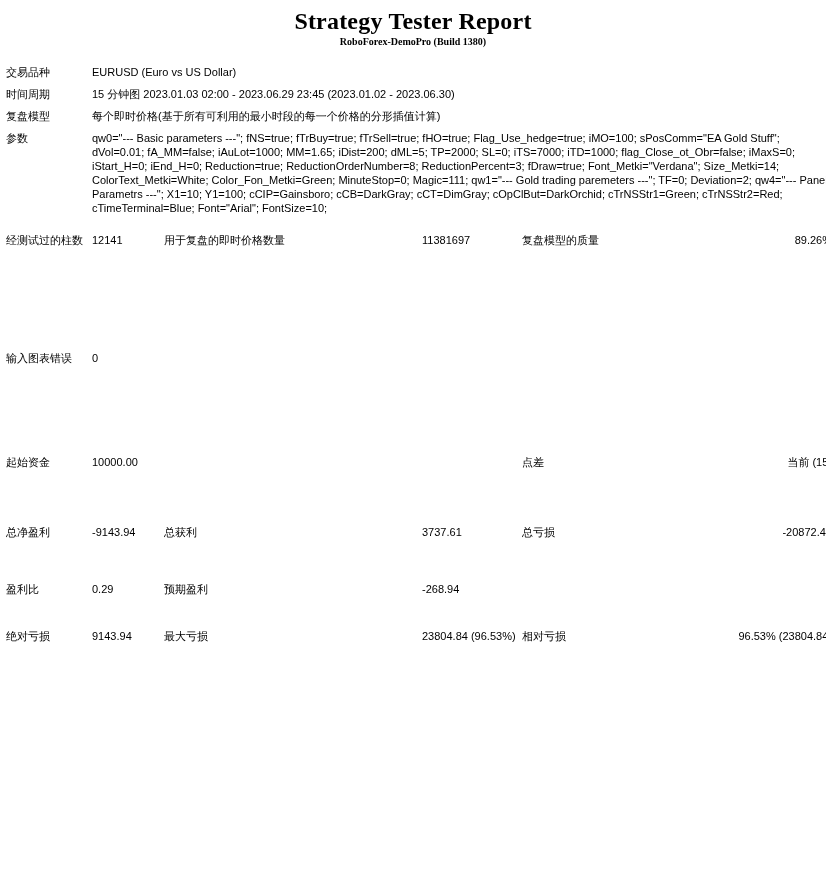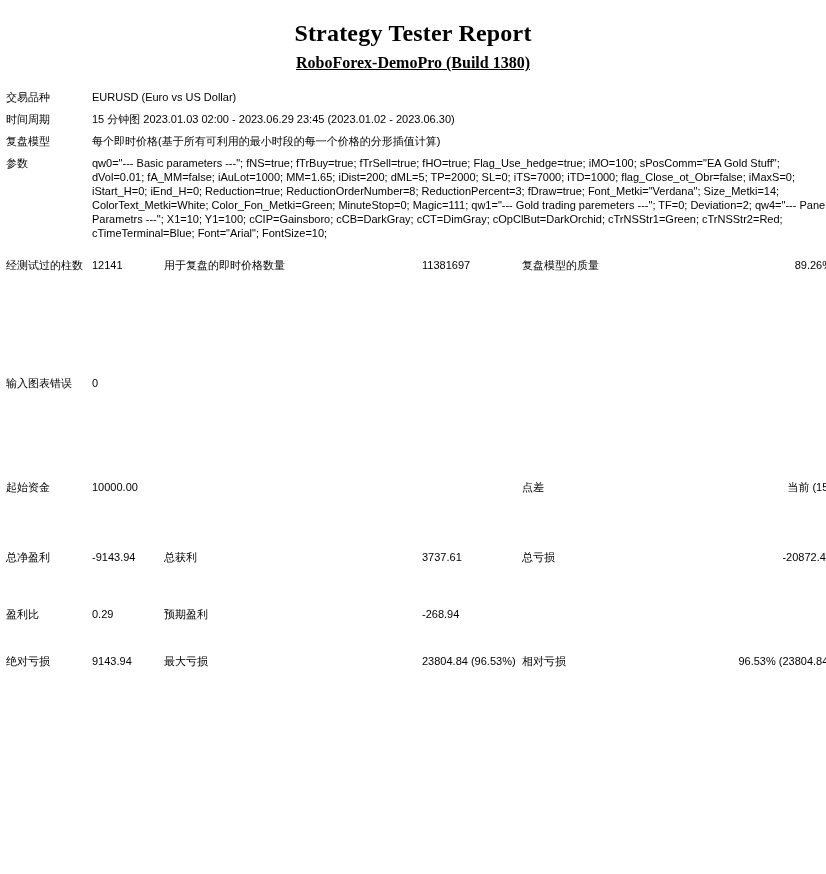--- a/index.html
+++ b/index.html
@@ -15,41 +15,40 @@
     font-size: 11px;
     overflow: hidden;
   }
   .page {
     width: 826px;
     box-sizing: border-box;
     padding: 0;
   }
   .title-block {
     text-align: center;
-    padding-top: 16px;
+    padding-top: 4px;
   }
   .title-main {
     font-family: "Liberation Serif", serif;
     font-size: 24px;
     font-weight: bold;
     letter-spacing: 0.2px;
     margin-top: 4px;
   }
   .title-sub {
     font-family: "Liberation Serif", serif;
     font-size: 17px;
     font-weight: bold;
     margin-top: 7px;
   }
   .title-broker {
     font-family: "Liberation Serif", serif;
-    font-size: 16px;
+    font-size: 10px;
     font-weight: bold;
-    margin-top: 7px;
-    text-decoration: underline;
+    margin-top: 1px;
   }
   table.report {
     width: 100%;
     border-collapse: collapse;
     table-layout: fixed;
     margin-top: 18px;
     margin-left: 6px;
   }
   table.report td {
     vertical-align: top;

